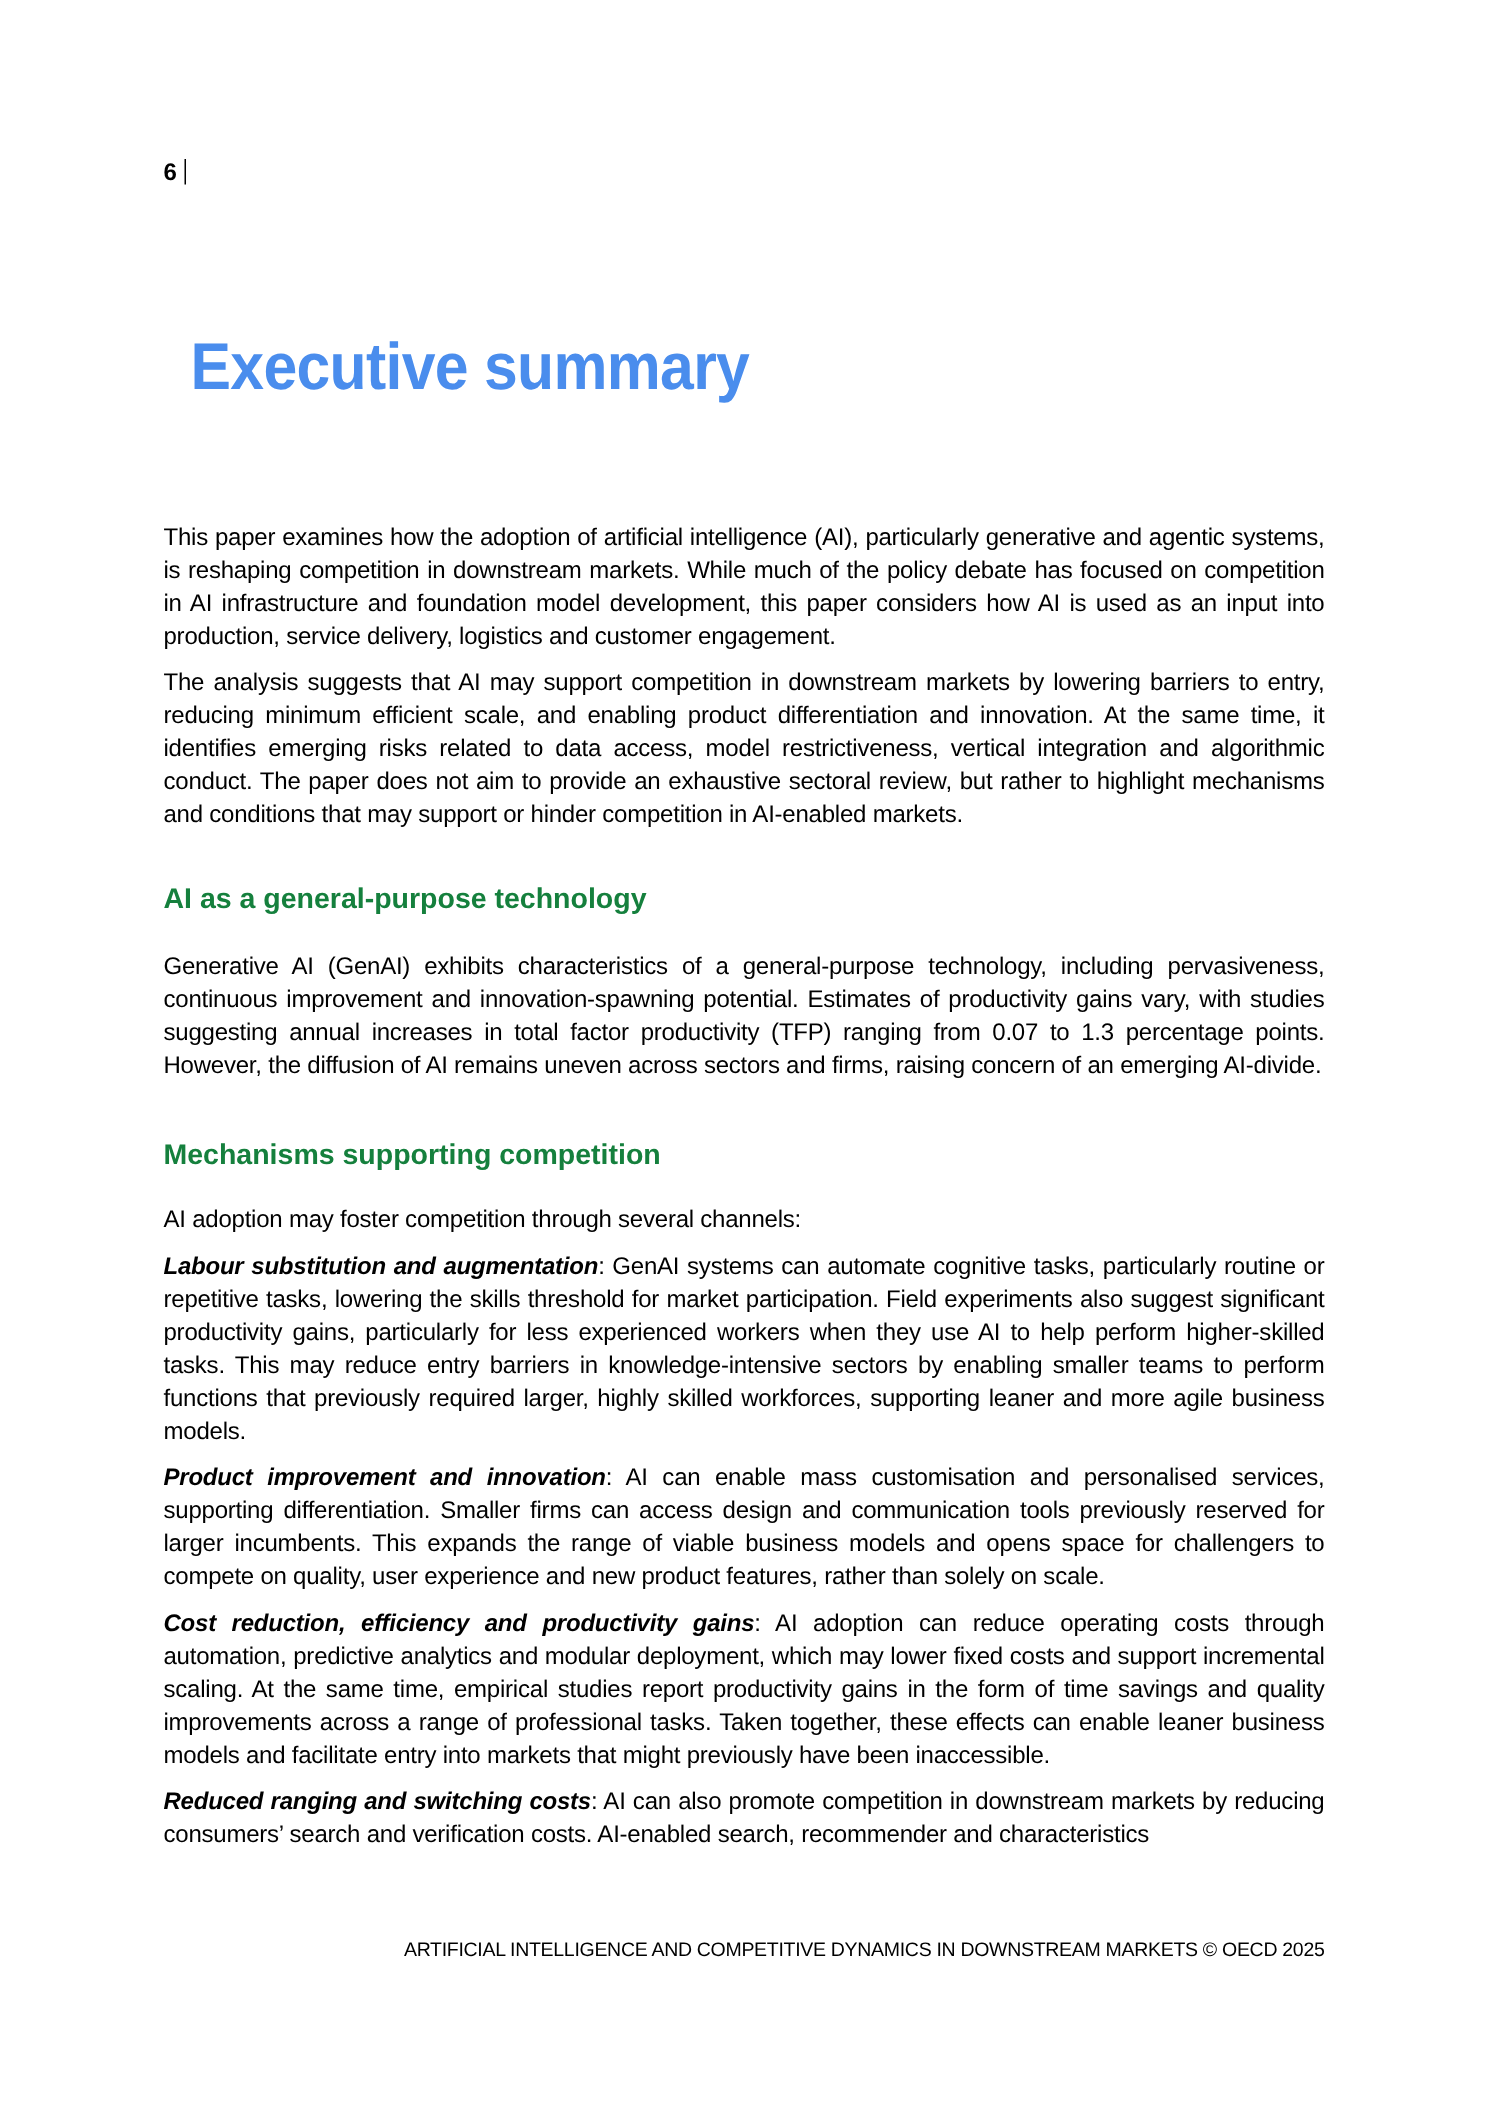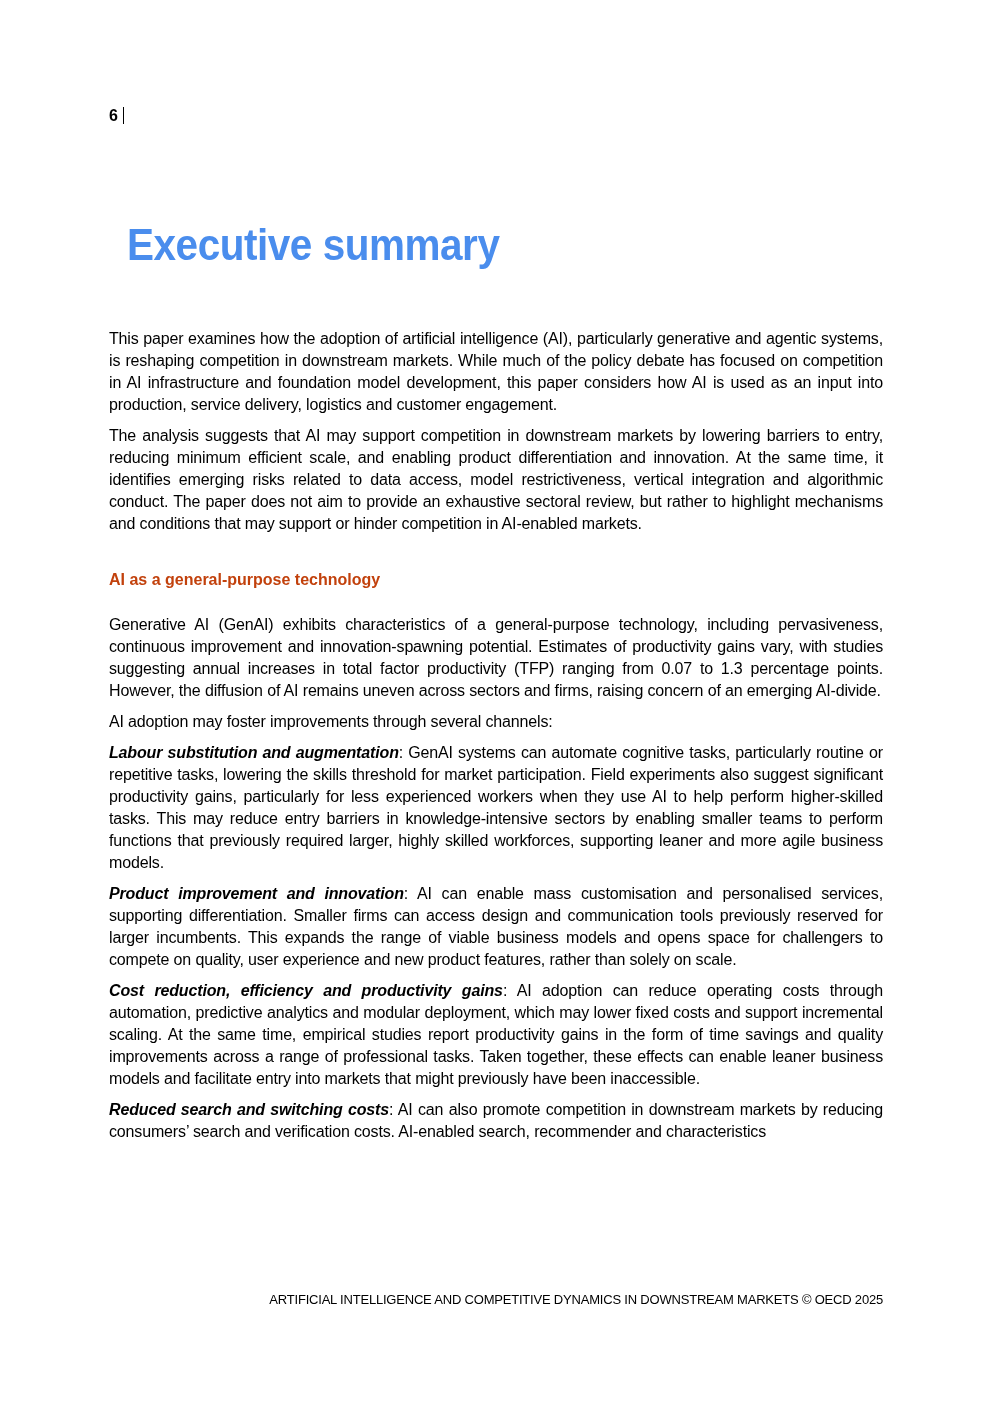--- a/index.html
+++ b/index.html
@@ -41,39 +41,39 @@
       color: #4a8ded;
       letter-spacing: -0.5px;
       line-height: 56px;
       margin: 0;
       transform: scaleX(0.92);
       transform-origin: left center;
     }
     .content {
       position: absolute;
       left: 109px;
-      top: 328px;
+      top: 348px;
       width: 774px;
     }
     .para {
       margin: 0 0 9px 0;
       font-size: 16px;
       line-height: 22px;
       text-align: justify;
       letter-spacing: -0.15px;
     }
     .para b {
       font-weight: bold;
       font-style: italic;
     }
     .section-heading {
       margin: 0;
-      font-size: 16px;
+      font-size: 19px;
       font-weight: bold;
-      color: #c2410c;
+      color: #15803d;
       line-height: 24px;
     }
     .h1 { margin-top: 33px; margin-bottom: 22px; }
     .h2 { margin-top: 37px; margin-bottom: 20px; }
     .footer {
       position: absolute;
       right: 109px;
       top: 1292px;
       font-size: 13px;
       line-height: 16px;
@@ -87,24 +87,25 @@
 
 <h1 class="title">Executive summary</h1>
 
 <div class="content">
   <p class="para">This paper examines how the adoption of artificial intelligence (AI), particularly generative and agentic systems, is reshaping competition in downstream markets. While much of the policy debate has focused on competition in AI infrastructure and foundation model development, this paper considers how AI is used as an input into production, service delivery, logistics and customer engagement.</p>
   <p class="para">The analysis suggests that AI may support competition in downstream markets by lowering barriers to entry, reducing minimum efficient scale, and enabling product differentiation and innovation. At the same time, it identifies emerging risks related to data access, model restrictiveness, vertical integration and algorithmic conduct. The paper does not aim to provide an exhaustive sectoral review, but rather to highlight mechanisms and conditions that may support or hinder competition in AI-enabled markets.</p>
 
   <h2 class="section-heading h1">AI as a general-purpose technology</h2>
   <p class="para">Generative AI (GenAI) exhibits characteristics of a general-purpose technology, including pervasiveness, continuous improvement and innovation-spawning potential. Estimates of productivity gains vary, with studies suggesting annual increases in total factor productivity (TFP) ranging from 0.07 to 1.3 percentage points. However, the diffusion of AI remains uneven across sectors and firms, raising concern of an emerging AI-divide.</p>
 
-  <p class="para">AI adoption may foster improvements through several channels:</p>
+  <h2 class="section-heading h2">Mechanisms supporting competition</h2>
+  <p class="para">AI adoption may foster competition through several channels:</p>
 
   <p class="para"><b>Labour substitution and augmentation</b><span>: GenAI systems can automate cognitive tasks, particularly routine or repetitive tasks, lowering the skills threshold for market participation. Field experiments also suggest significant productivity gains, particularly for less experienced workers when they use AI to help perform higher-skilled tasks. This may reduce entry barriers in knowledge-intensive sectors by enabling smaller teams to perform functions that previously required larger, highly skilled workforces, supporting leaner and more agile business models.</span></p>
 
   <p class="para"><b>Product improvement and innovation</b><span>: AI can enable mass customisation and personalised services, supporting differentiation. Smaller firms can access design and communication tools previously reserved for larger incumbents. This expands the range of viable business models and opens space for challengers to compete on quality, user experience and new product features, rather than solely on scale.</span></p>
 
   <p class="para"><b>Cost reduction, efficiency and productivity gains</b><span>: AI adoption can reduce operating costs through automation, predictive analytics and modular deployment, which may lower fixed costs and support incremental scaling. At the same time, empirical studies report productivity gains in the form of time savings and quality improvements across a range of professional tasks. Taken together, these effects can enable leaner business models and facilitate entry into markets that might previously have been inaccessible.</span></p>
 
-  <p class="para"><b>Reduced search and switching costs</b><span>: AI can also promote competition in downstream markets by reducing consumers’ search and verification costs. AI-enabled search, recommender and characteristics</span></p>
+  <p class="para"><b>Reduced ranging and switching costs</b><span>: AI can also promote competition in downstream markets by reducing consumers’ search and verification costs. AI-enabled search, recommender and characteristics</span></p>
 </div>
 
 <div class="footer">ARTIFICIAL INTELLIGENCE AND COMPETITIVE DYNAMICS IN DOWNSTREAM MARKETS © OECD 2025</div>
 
 </body></html>

